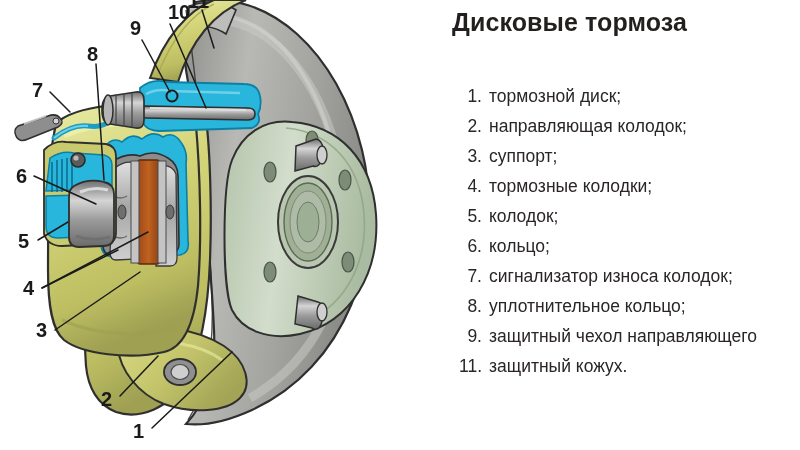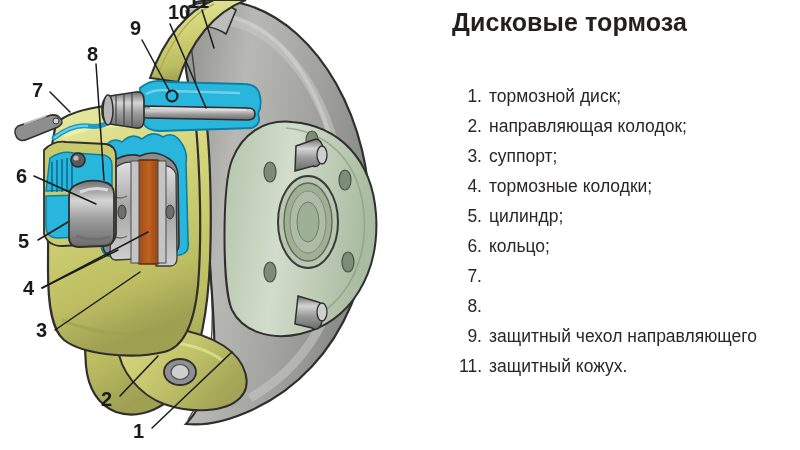--- a/index.html
+++ b/index.html
@@ -320,31 +320,33 @@
       <div class="legend-row">
         <span class="legend-num">3.</span>
         <span class="legend-txt">суппорт;</span>
       </div>
       <div class="legend-row">
         <span class="legend-num">4.</span>
         <span class="legend-txt">тормозные колодки;</span>
       </div>
       <div class="legend-row">
         <span class="legend-num">5.</span>
-        <span class="legend-txt">цилиндр;</span>
+        <span class="legend-txt">колодок;</span>
       </div>
       <div class="legend-row">
         <span class="legend-num">6.</span>
         <span class="legend-txt">кольцо;</span>
       </div>
       <div class="legend-row">
         <span class="legend-num">7.</span>
+        <span class="legend-txt">сигнализатор износа колодок;</span>
       </div>
       <div class="legend-row">
         <span class="legend-num">8.</span>
+        <span class="legend-txt">уплотнительное кольцо;</span>
       </div>
       <div class="legend-row">
         <span class="legend-num">9.</span>
         <span class="legend-txt">защитный чехол направляющего</span>
       </div>
       <div class="legend-row">
         <span class="legend-num">11.</span>
         <span class="legend-txt">защитный кожух.</span>
       </div>
     </div>

